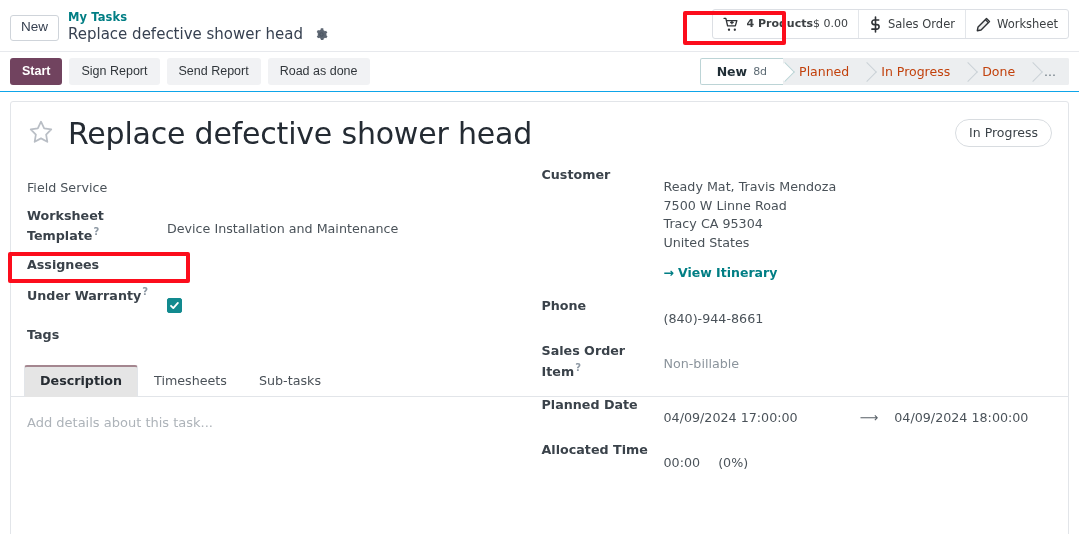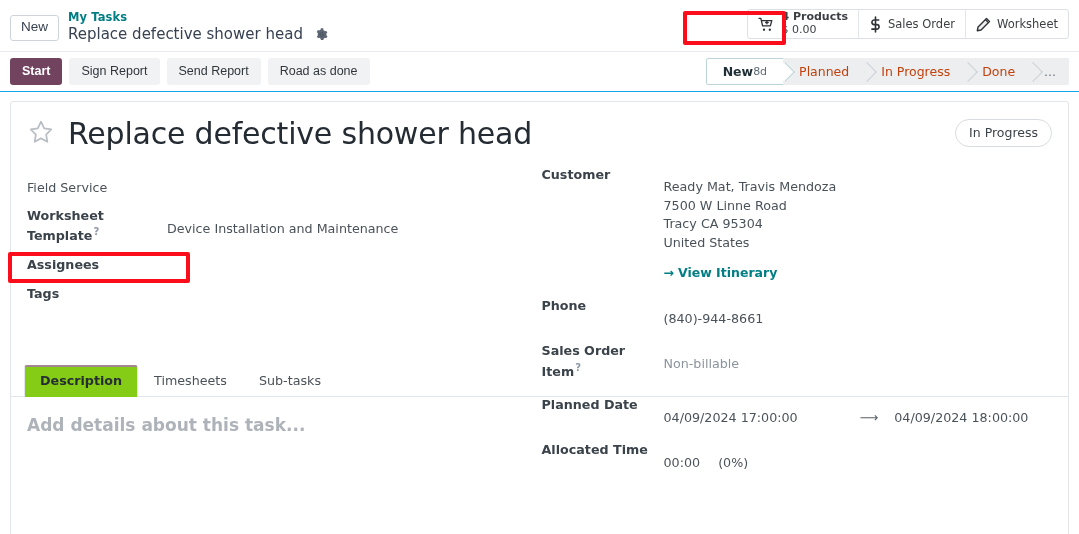--- a/index.html
+++ b/index.html
@@ -69,21 +69,21 @@
     display: flex; align-items: center; gap: 6px;
     padding: 0 10px;
     border-right: 1px solid #e3e6ea;
     font-size: 11.5px;
     color: #3c4043;
     cursor: pointer;
     white-space: nowrap;
   }
   .sbtn:last-child { border-right: none; }
   .sbtn .ic { color: #2f3236; display:flex; align-items:center; }
-  .sbtn .two { display: flex; flex-direction: column; line-height: 1.15; }
+  .sbtn .two { display: flex; flex-direction: row; line-height: 1.15; }
   .sbtn .two b { font-weight: 600; font-size: 11px; }
   .sbtn .two span { font-size: 11px; }
 
   
   .bar {
     position: relative;
     height: 40px;
     background: #fff;
     border-bottom: 1px solid #0ea5e9;
     display: flex; align-items: center;
@@ -130,21 +130,21 @@
     background: #eceef0;
     z-index: 2;
   }
   .st.active {
     background: #ffffff;
     color: #1f2d35; font-weight: 700;
     border: 1px solid #bcd4d6; border-right: none;
     border-radius: 2px 0 0 2px;
   }
   .st.active:after { background: #ffffff; border-color: #bcd4d6; }
-  .st .dur { font-weight: 400; font-size: 11px; color: #5d6b74; }
+  .st .dur { font-weight: 400; font-size: 11px; color: #5d6b74; margin-left: 6px; }
   .st.last { padding-right: 14px; }
   .st.last:after { display: none; }
   .st.dots { color: #6b7780; padding: 0 13px; }
 
   
   .sheet {
     margin: 9px 10px 0 10px;
     border: 1px solid #e2e5e9;
     border-radius: 3px;
     background: #fff;
@@ -240,28 +240,28 @@
     border: 1px solid transparent;
     border-bottom: none;
     margin-bottom: -1px;
     background: transparent;
     cursor: pointer;
     white-space: nowrap;
   }
   .nb-tab.active {
     color: #272d33;
     font-weight: 600;
-    background: #84cc16;
+    background: #e5e5e5;
     border-color: #e2e5e9;
     border-top: 2px solid #a4868f;
     border-radius: 3px 3px 0 0;
     padding-top: 6px;
   }
   .nb-body { padding: 18px 16px; }
-  .nb-ph { font-size: 17px; color: #adb3b9; font-weight: bold; }
+  .nb-ph { font-size: 13px; color: #adb3b9; }
 
   
   .hl {
     position: absolute;
     border: 4px solid #fc0d1c;
     border-radius: 2px;
     pointer-events: none;
     z-index: 40;
   }
 </style>
@@ -372,20 +372,32 @@
             <span>Worksheet Template</span><span class="q">?</span>
           </div>
           <div class="fval">Device Installation and Maintenance</div>
         </div>
 
         <div class="frow">
           <div class="flabel">Assignees</div>
           <div class="fval"></div>
         </div>
 
+        <div class="frow">
+          <div class="flabel">
+            <span>Under Warranty</span><span class="q">?</span>
+          </div>
+          <div class="fval">
+            <span class="chk">
+              <svg width="11" height="11" viewBox="0 0 12 12" fill="none" stroke="#ffffff" stroke-width="2" stroke-linecap="round" stroke-linejoin="round">
+                <path d="M2.2 6.3l2.5 2.5 5-5.6"></path>
+              </svg>
+            </span>
+          </div>
+        </div>
 
         <div class="frow">
           <div class="flabel">Tags</div>
           <div class="fval"></div>
         </div>
 
       </div>
 
       <div class="col right">
 

